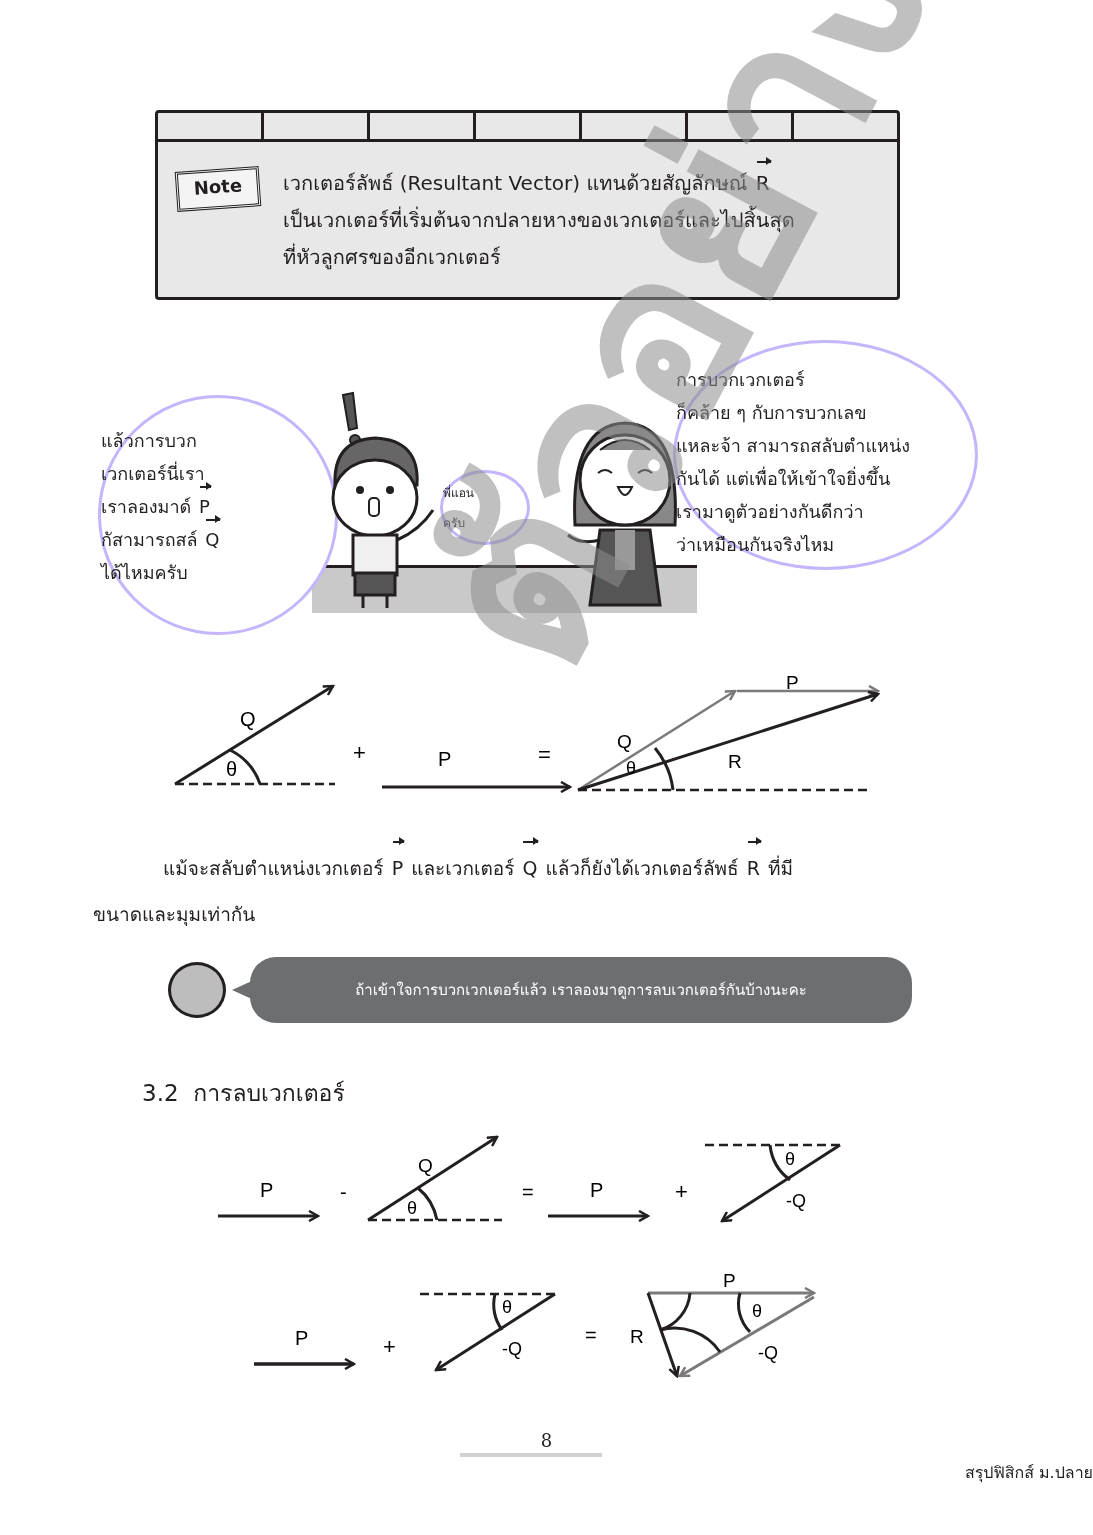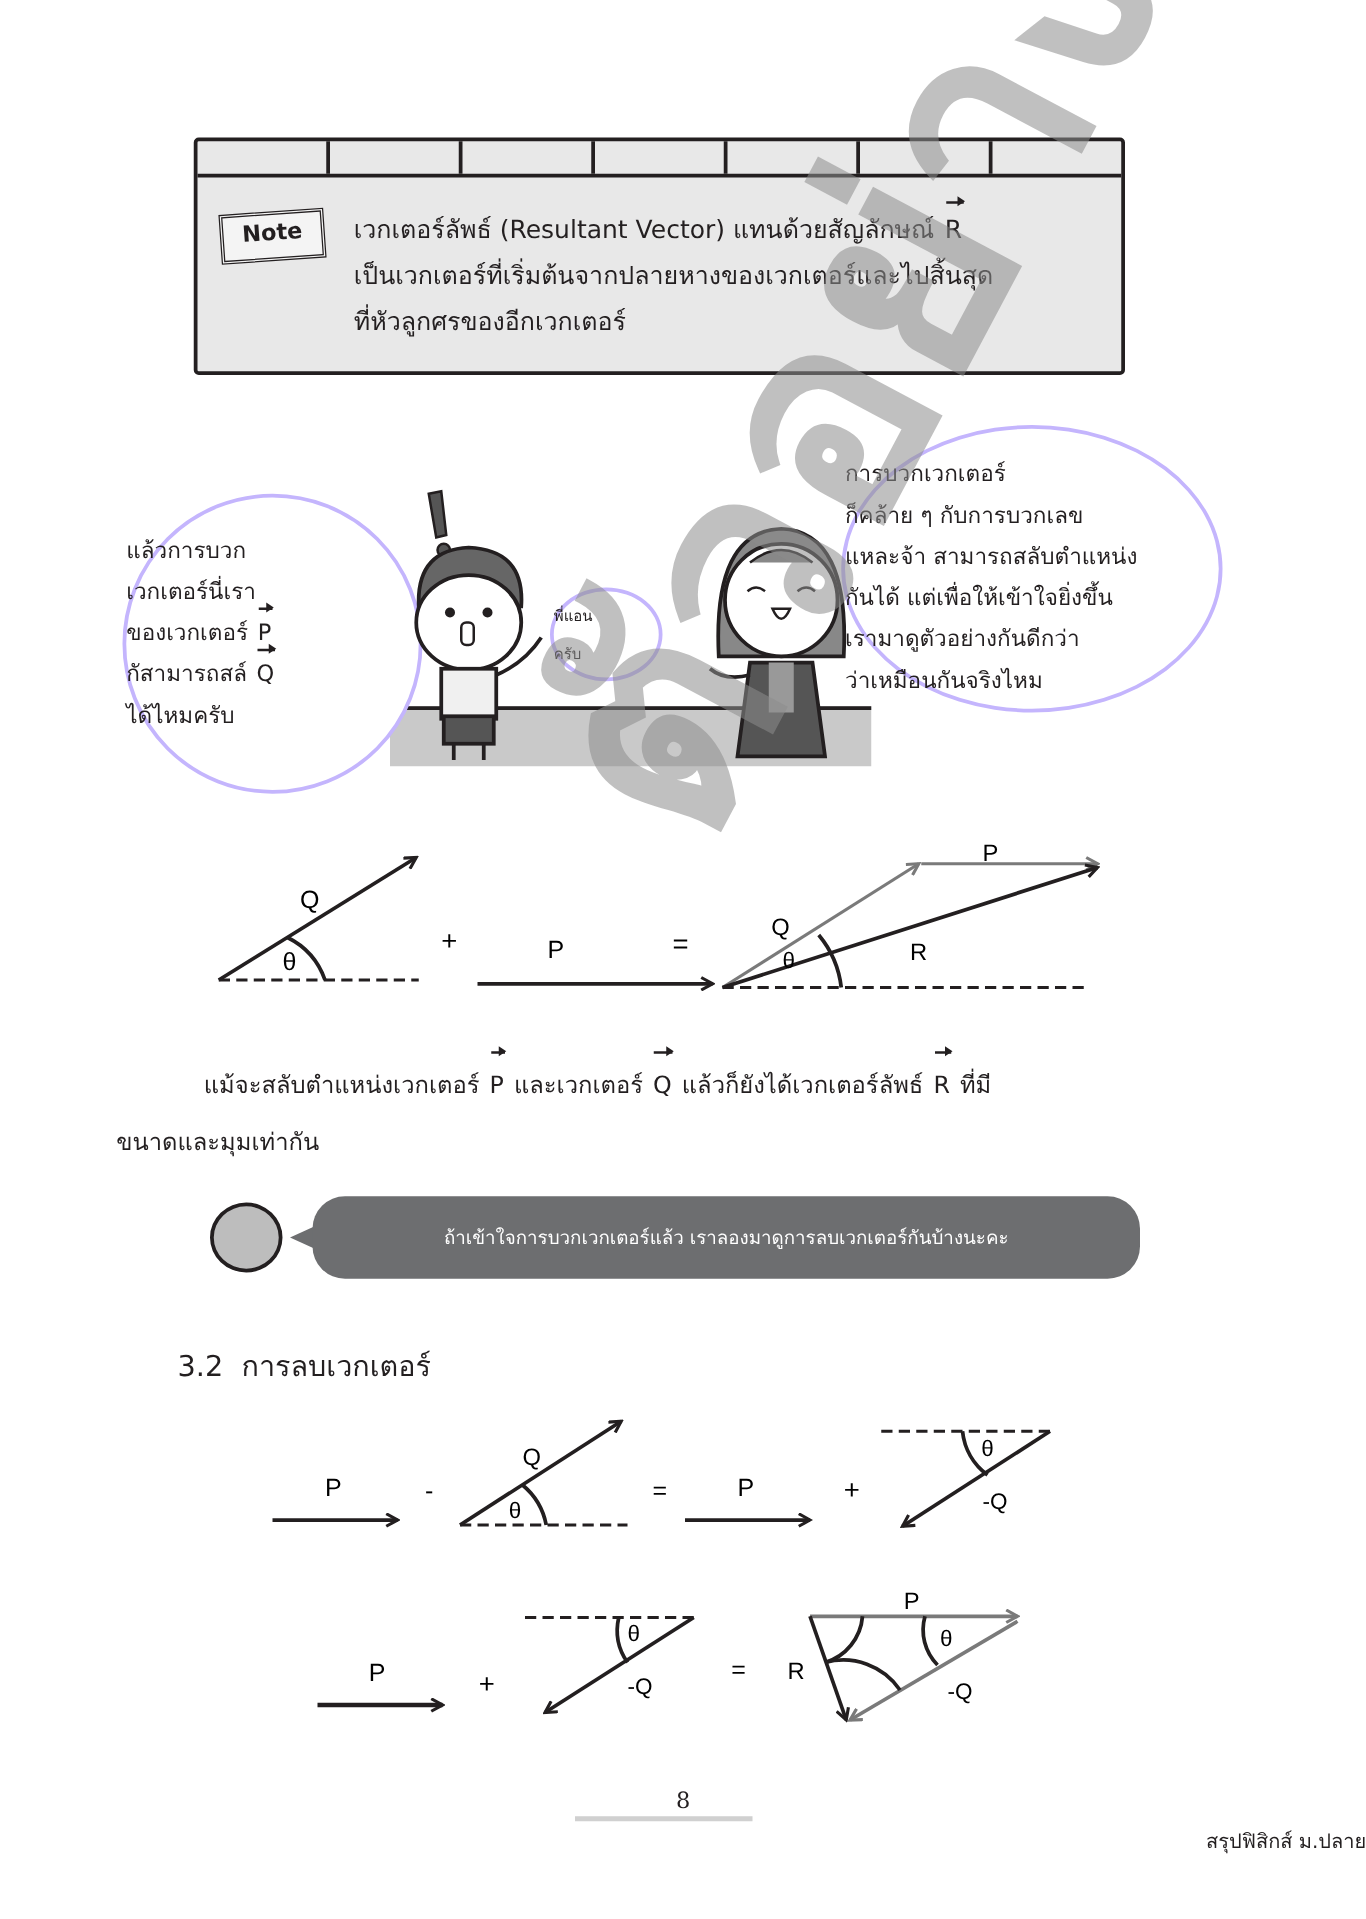--- a/index.html
+++ b/index.html
@@ -71,21 +71,21 @@
     <div>เป็นเวกเตอร์ที่เริ่มต้นจากปลายหางของเวกเตอร์และไปสิ้นสุด</div>
     <div>ที่หัวลูกศรของอีกเวกเตอร์</div>
   </div>
 </div>
 
 <div class="abs floor"></div>
 
 <div class="abs bubble bubble-left">
   <div>แล้วการบวก</div>
   <div>เวกเตอร์นี่เรา</div>
-  <div><span>ของเวกเตอร์</span> <span class="vec">P</span></div>
+  <div><span>เราลองมาด์</span> <span class="vec">P</span></div>
   <div><span>กัสามารถสล์</span> <span class="vec">Q</span></div>
   <div>ได้ไหมครับ</div>
 </div>
 
 <div class="abs bubble bubble-right">
   <div>การบวกเวกเตอร์</div>
   <div>ก็คล้าย ๆ กับการบวกเลข</div>
   <div>แหละจ้า สามารถสลับตำแหน่ง</div>
   <div>กันได้ แต่เพื่อให้เข้าใจยิ่งขึ้น</div>
   <div>เรามาดูตัวอย่างกันดีกว่า</div>

